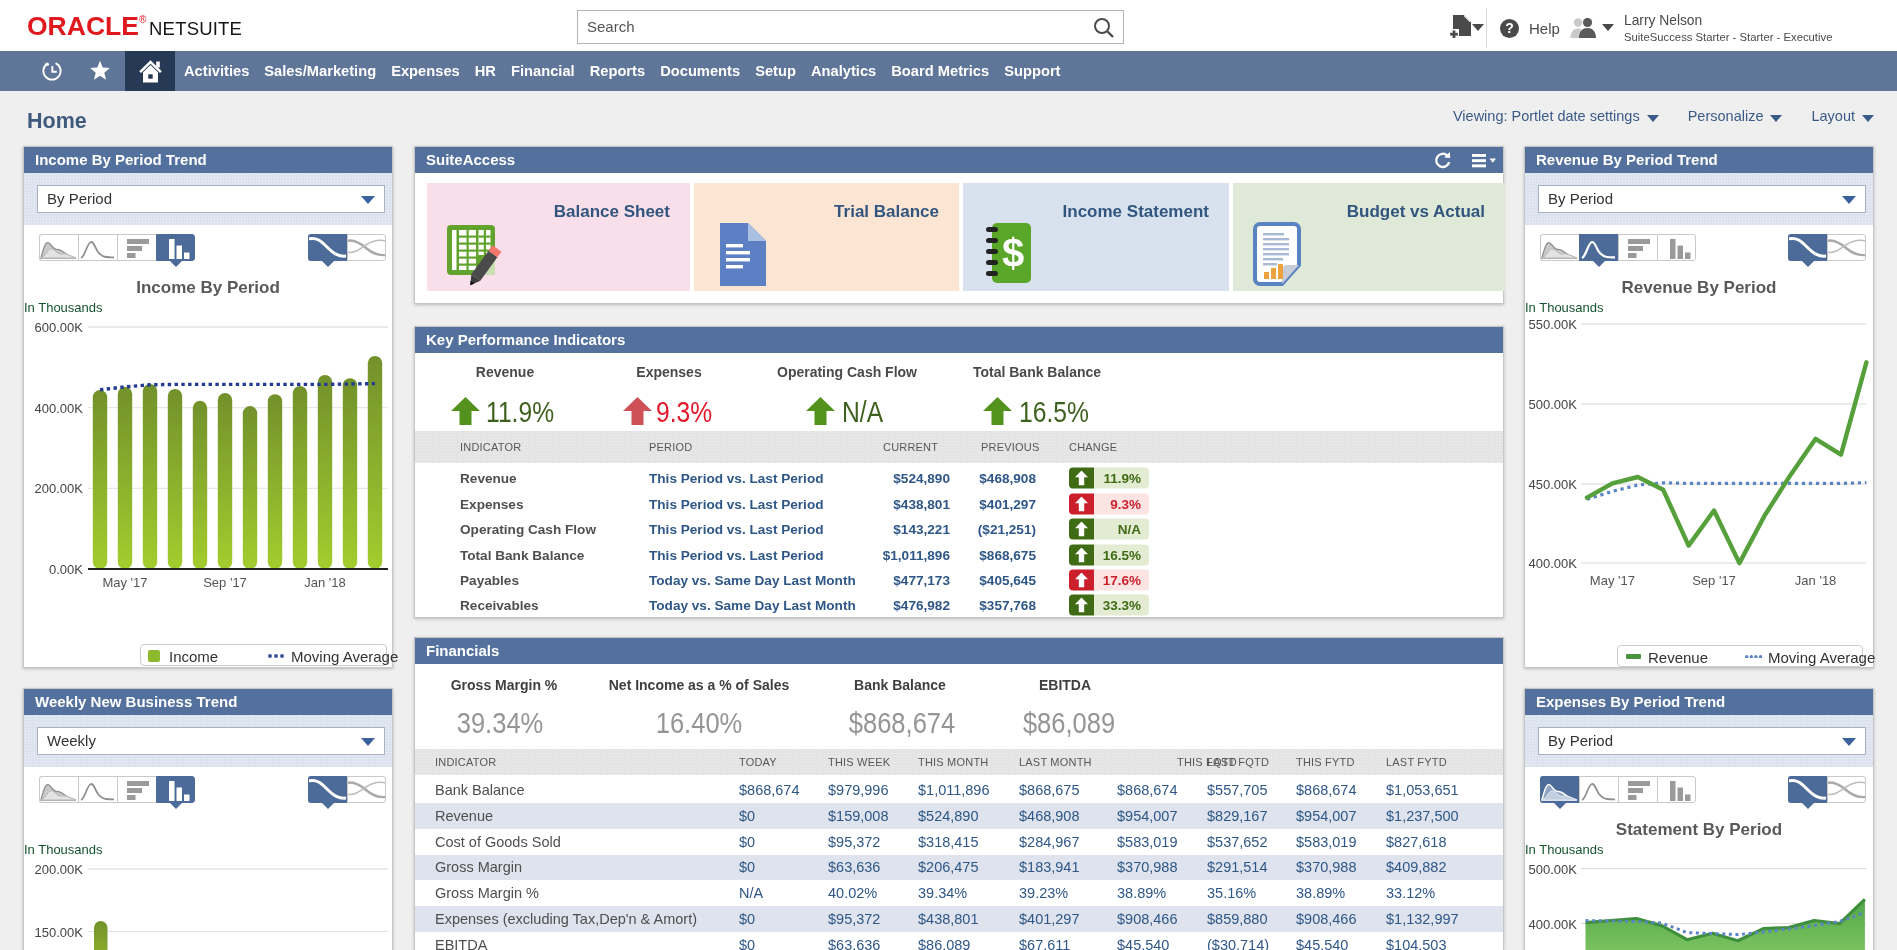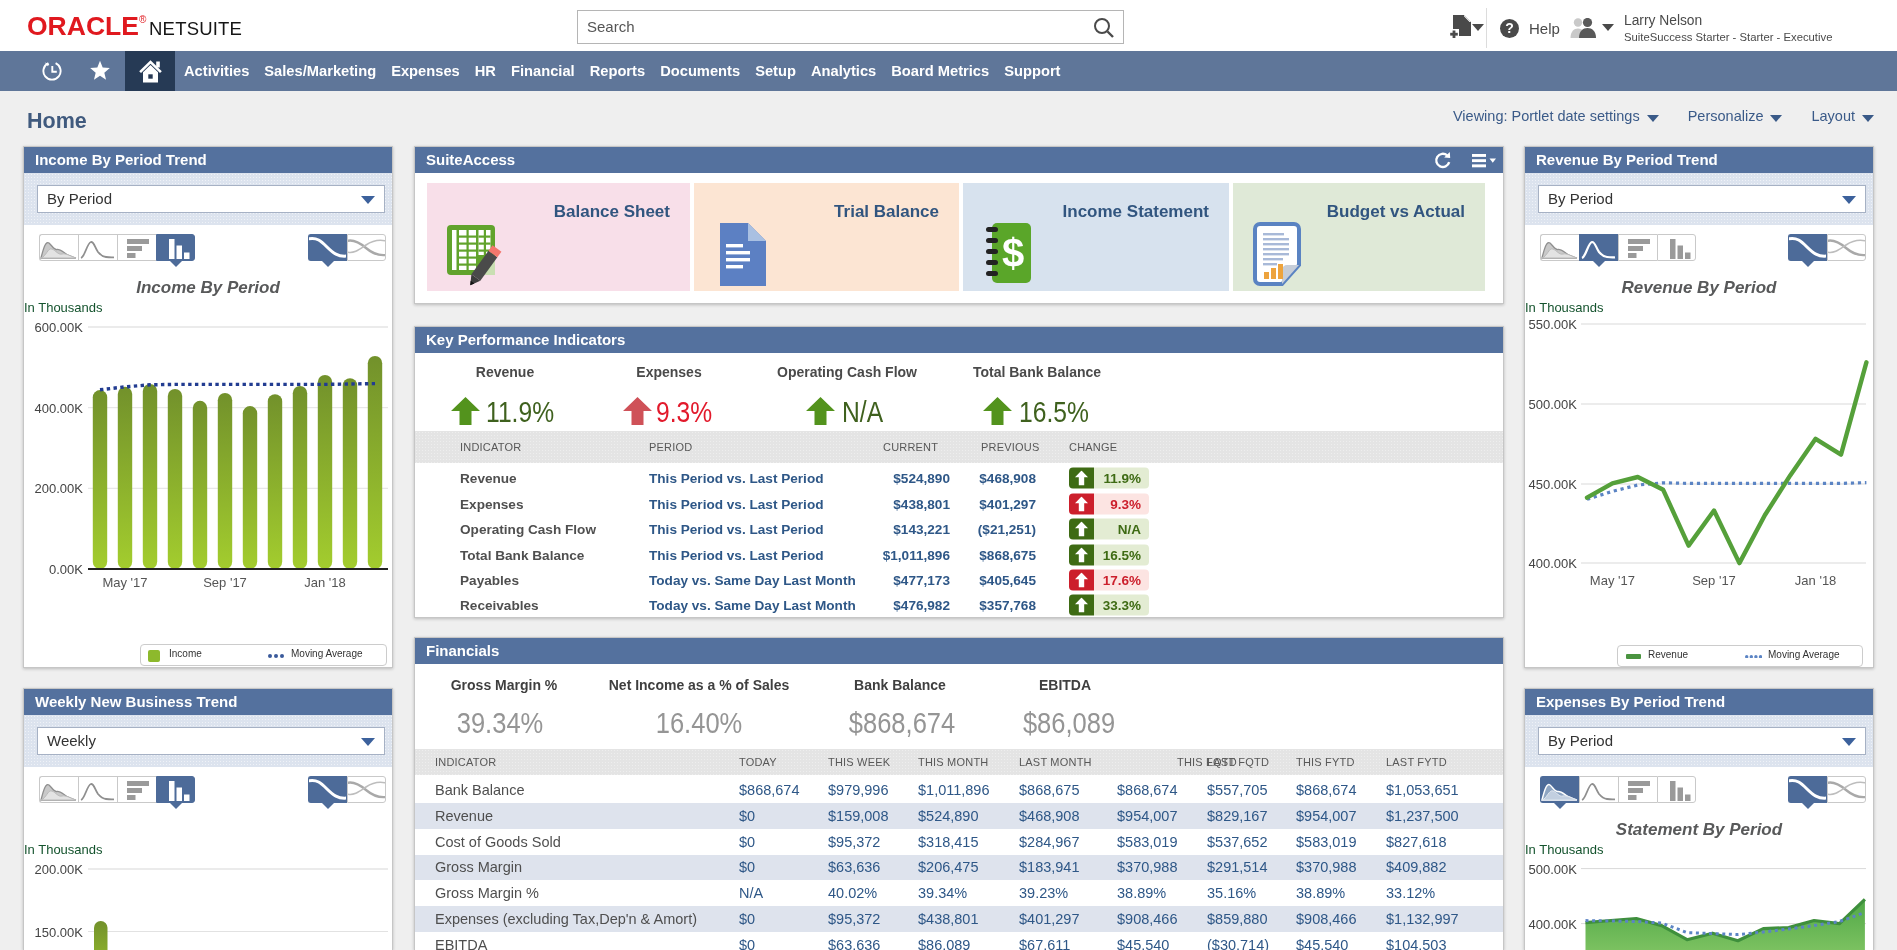--- a/index.html
+++ b/index.html
@@ -41,23 +41,23 @@
 .selrow { position:absolute; left:0; right:0; top:26px; height:52px; background:#dce3ee;
   background-image:radial-gradient(rgba(255,255,255,.55) 0.8px, transparent 1px); background-size:3px 3px; }
 .selbox { position:absolute; left:13px; right:7px; top:12px; height:28px; background:#fff; border:1px solid #a6b1c4; font-size:15px; color:#333; line-height:26px; padding-left:9px; }
 .selbox .c2 { position:absolute; right:9px; top:10px; width:0; height:0; border-left:7.5px solid transparent; border-right:7.5px solid transparent; border-top:8.5px solid #3c619c; }
 .ctg { position:absolute; top:87px; display:flex; }
 .ctb { width:39px; height:27px; background:#fff; border:1px solid #c9c9c9; border-right:none; position:relative; }
 .ctb:first-child { border-radius:3px 0 0 3px; }
 .ctb:last-child { border-right:1px solid #c9c9c9; border-radius:0 3px 3px 0; }
 .ctb.on { background:#4d6b99; border-color:#4d6b99; }
 .ctb.on:after { content:""; position:absolute; left:12px; bottom:-7px; border-left:7px solid transparent; border-right:7px solid transparent; border-top:7px solid #4d6b99; }
-.ctitle { position:absolute; left:0; right:0; text-align:center; font-weight:bold; color:#58595a; font-size:17px;font-style:italic; }
+.ctitle { position:absolute; left:0; right:0; text-align:center; font-weight:bold; color:#58595a; font-size:17px; }
 .csub { position:absolute; left:0; right:0; text-align:left; color:#14532d; font-size:13px; }
-.legend { position:absolute; height:22px; background:#fff; border:1px solid #ccc; border-radius:4px; font-size:10px; color:#333; white-space:nowrap; }
+.legend { position:absolute; height:22px; background:#fff; border:1px solid #ccc; border-radius:4px; font-size:15px; color:#333; white-space:nowrap; }
 .chartsvg { position:absolute; left:0; }
 
 
 .kpilabel { position:absolute; font-size:14px; font-weight:bold; color:#4a4a4a; transform:translateX(-50%); white-space:nowrap; }
 .kpibig { position:absolute; font-size:29px; line-height:29px; color:#3f611e; transform:scaleX(0.85); transform-origin:0 0; white-space:nowrap; }
 .kpibig.red { color:#e2192b; }
 .thdr { position:absolute; left:0; right:0; background:#e4e4e4; background-image:radial-gradient(rgba(255,255,255,.38) 0.7px, transparent 0.9px); background-size:3px 3px; color:#585858; font-size:11px; }
 .thdr span { position:absolute; top:50%; transform:translateY(-50%); letter-spacing:0.2px; }
 .trow { position:absolute; left:0; right:0; font-size:13.6px; }
 #pFIN .trow { font-size:14.5px; }
@@ -344,21 +344,21 @@
       <g fill="#222">
           <rect x="1" y="5" width="12" height="5" rx="2.5"></rect>
           <rect x="1" y="16" width="12" height="5" rx="2.5"></rect>
           <rect x="1" y="27" width="12" height="5" rx="2.5"></rect>
           <rect x="1" y="38" width="12" height="5" rx="2.5"></rect>
           <rect x="1" y="49" width="12" height="5" rx="2.5"></rect>
         </g>
       <text x="28" y="45" font-size="40" font-weight="bold" fill="#fff" text-anchor="middle" font-family="Liberation Sans">$</text>
     </svg>
   </div>
-  <div class="tile" style="left:818px; width:252px; background:#dfe9d7;">
+  <div class="tile" style="left:818px; width:272px; background:#dfe9d7;">
     <div class="tt">Budget vs Actual</div>
     <svg width="50" height="64" viewBox="0 0 50 64">
       <path d="M8 2 h34 a5 5 0 0 1 5 5 v36 L30 62 H8 a5 5 0 0 1 -5 -5 V7 a5 5 0 0 1 5 -5 z" fill="#fff" stroke="#5a83c2" stroke-width="4"></path>
       <g fill="#a8b9d8">
           <rect x="11" y="11" width="21" height="2.4"></rect>
           <rect x="11" y="16" width="26" height="2.4"></rect>
           <rect x="11" y="21" width="26" height="2.4"></rect>
           <rect x="11" y="26" width="26" height="2.4"></rect>
           <rect x="11" y="31" width="26" height="2.4"></rect>
           <rect x="11" y="36" width="20" height="2.4"></rect>

